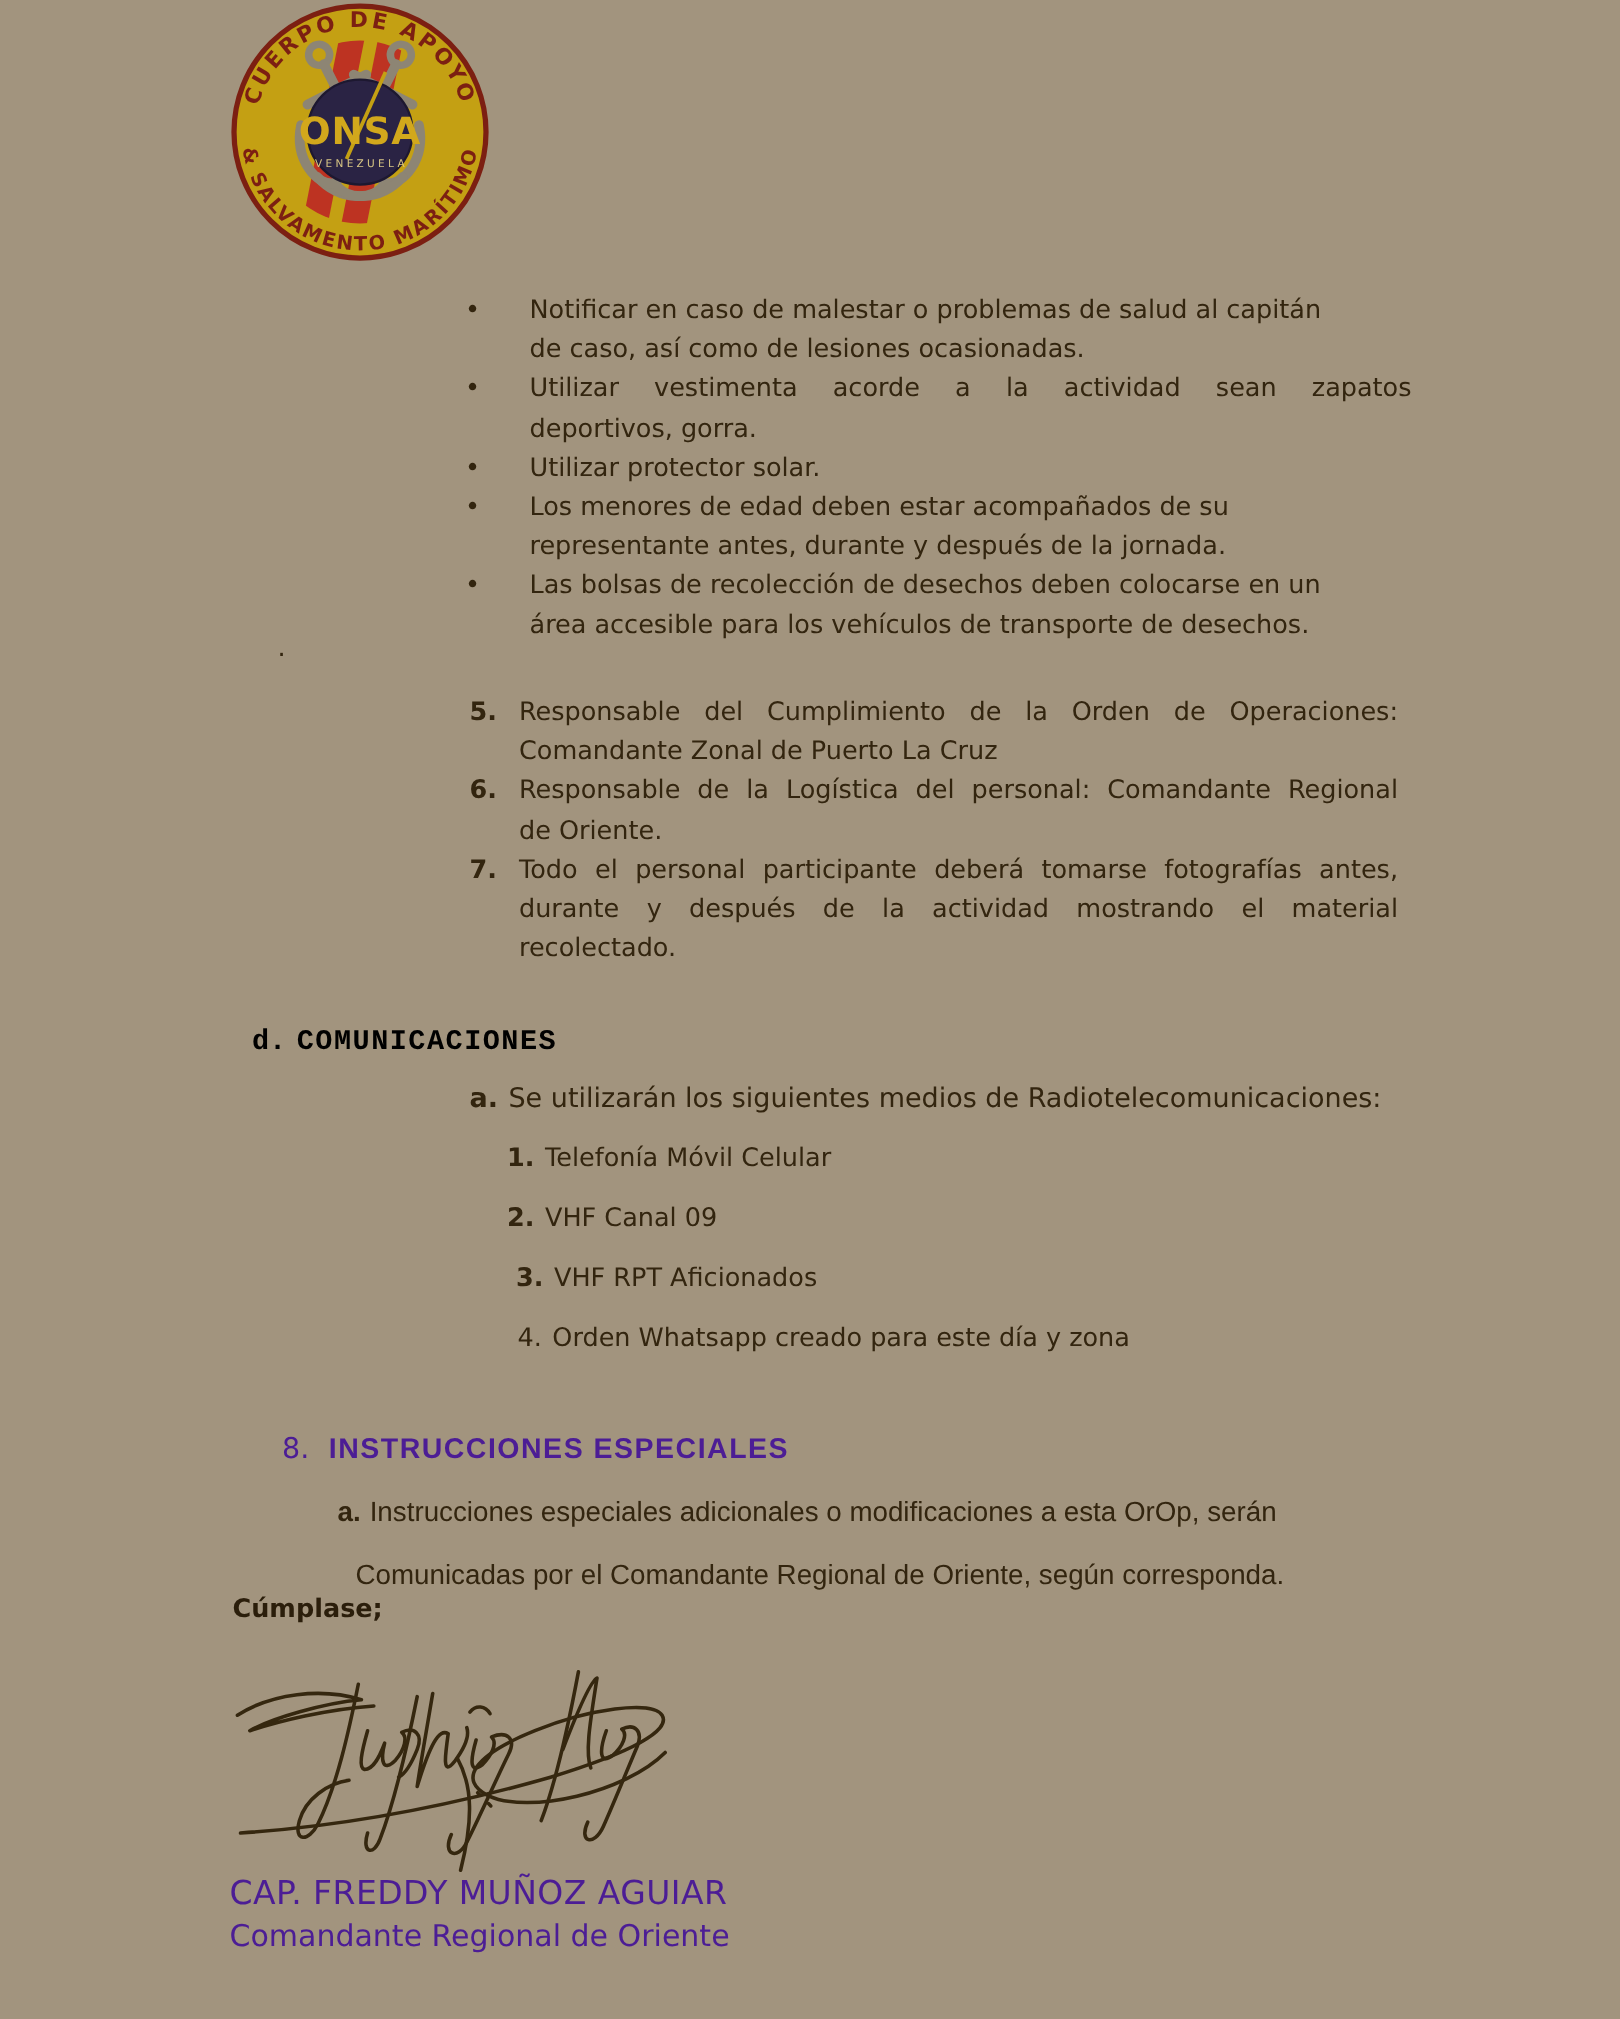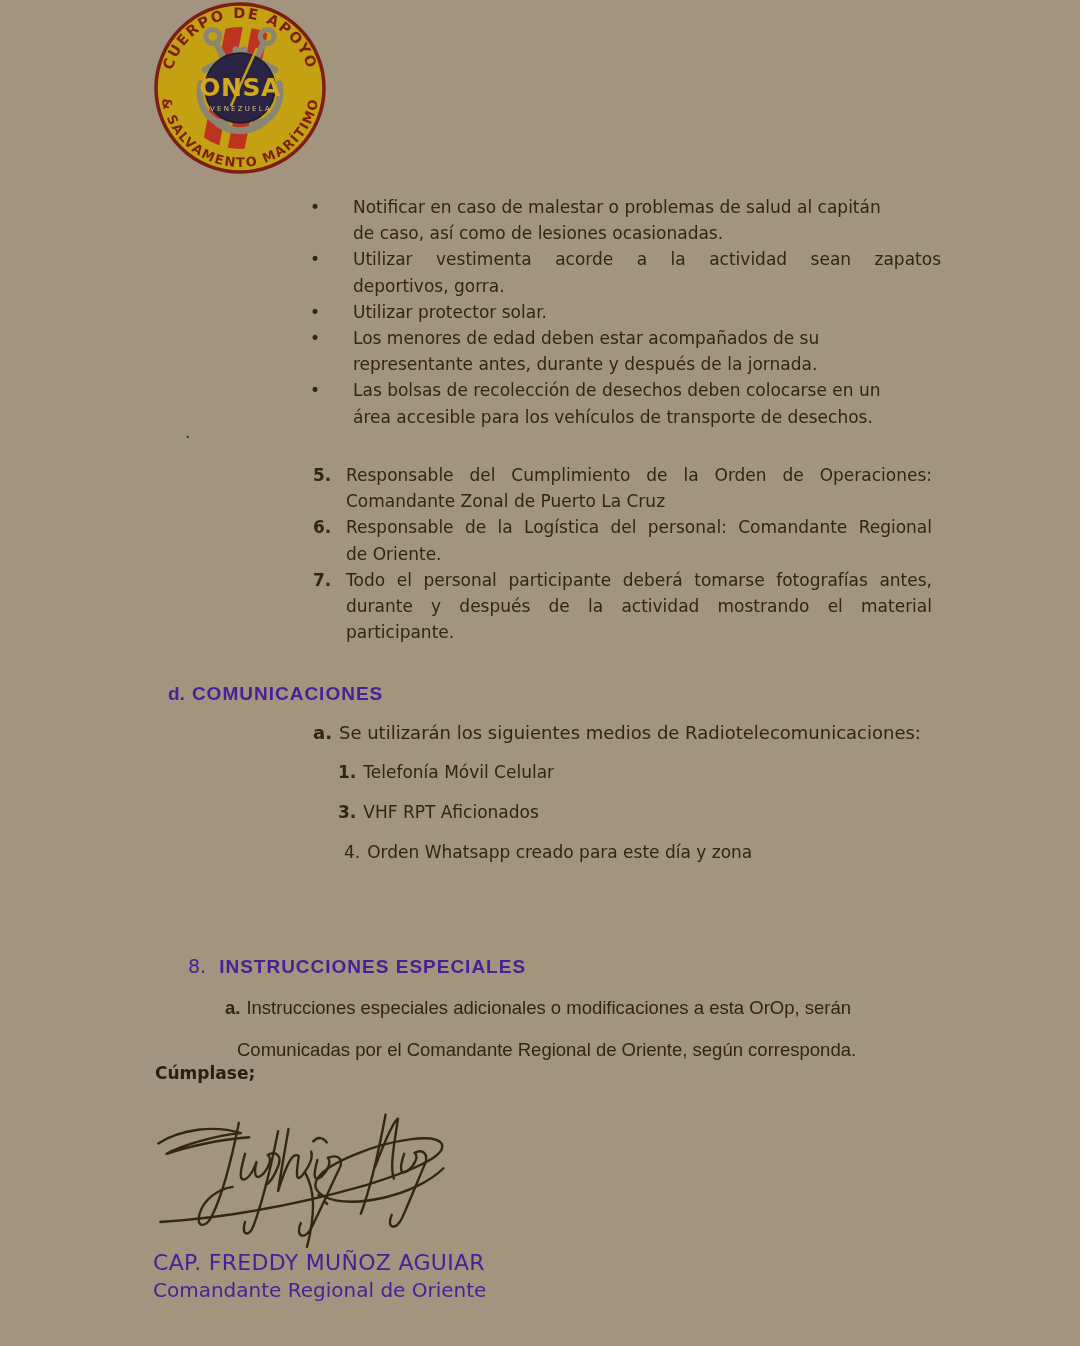--- a/index.html
+++ b/index.html
@@ -23,21 +23,21 @@
   
   #stray-dot{left:185px;top:422px;font-size:17px;}
 
   
   #numbered-list{left:313px;top:462px;width:625px;}
   .n-row{display:flex;}
   .n-num{width:33px;font-weight:bold;font-size:17px;line-height:26.2px;}
   .n-lines{width:586px;}
 
   
-  #comms-header{left:168px;top:683px;font-family:Liberation Sans, sans-serif;font-weight:bold;font-size:19px;color:#4c1d95;}
+  #comms-header{left:168px;top:683px;font-family:Liberation Mono, monospace;font-weight:bold;font-size:19px;color:#000000;}
   #comms-header .t{letter-spacing:1px;margin-left:7px;}
   #comms-intro{left:313px;top:722px;font-size:18px;width:640px;}
   #comms-intro .p{font-weight:bold;margin-right:7px;}
   #comms-list{left:338px;top:762px;}
   .c-row{height:40px;font-size:17px;}
   .c-row:nth-child(3){margin-left:6px;}
   .c-row:nth-child(4){margin-left:7px;}
   .c-num{margin-right:7px;}
   .c-num.bold{font-weight:bold;}
 
@@ -156,35 +156,36 @@
         <div class="n-lines">
           <div class="line jf">Responsable de la Logística del personal: Comandante Regional</div>
           <div class="line">de Oriente.</div>
         </div>
       </div>
       <div class="n-row">
         <div class="n-num">7.</div>
         <div class="n-lines">
           <div class="line jf">Todo el personal participante deberá tomarse fotografías antes,</div>
           <div class="line jf">durante y después de la actividad mostrando el material</div>
-          <div class="line">participante.</div>
+          <div class="line">recolectado.</div>
         </div>
       </div>
     </div>
 
   <div id="comms-header" class="abs">
     <span class="p">d.</span><span class="t">COMUNICACIONES</span>
   </div>
 
   <div id="comms-intro" class="abs">
     <span class="p">a.</span><span>Se utilizarán los siguientes medios de Radiotelecomunicaciones:</span>
   </div>
 
   <div id="comms-list" class="abs">
       <div class="c-row"><span class="c-num bold">1.</span><span>Telefonía Móvil Celular</span></div>
+      <div class="c-row"><span class="c-num bold">2.</span><span>VHF Canal 09</span></div>
       <div class="c-row"><span class="c-num bold">3.</span><span>VHF RPT Aficionados</span></div>
       <div class="c-row"><span class="c-num">4.</span><span>Orden Whatsapp creado para este día y zona</span></div>
     </div>
 
   <div id="special-header" class="abs">
     <span class="n">8.</span><span class="t">INSTRUCCIONES ESPECIALES</span>
   </div>
   <div id="special-line1" class="abs">
     <span class="p">a.</span><span>Instrucciones especiales adicionales o modificaciones a esta OrOp, serán</span>
   </div>

